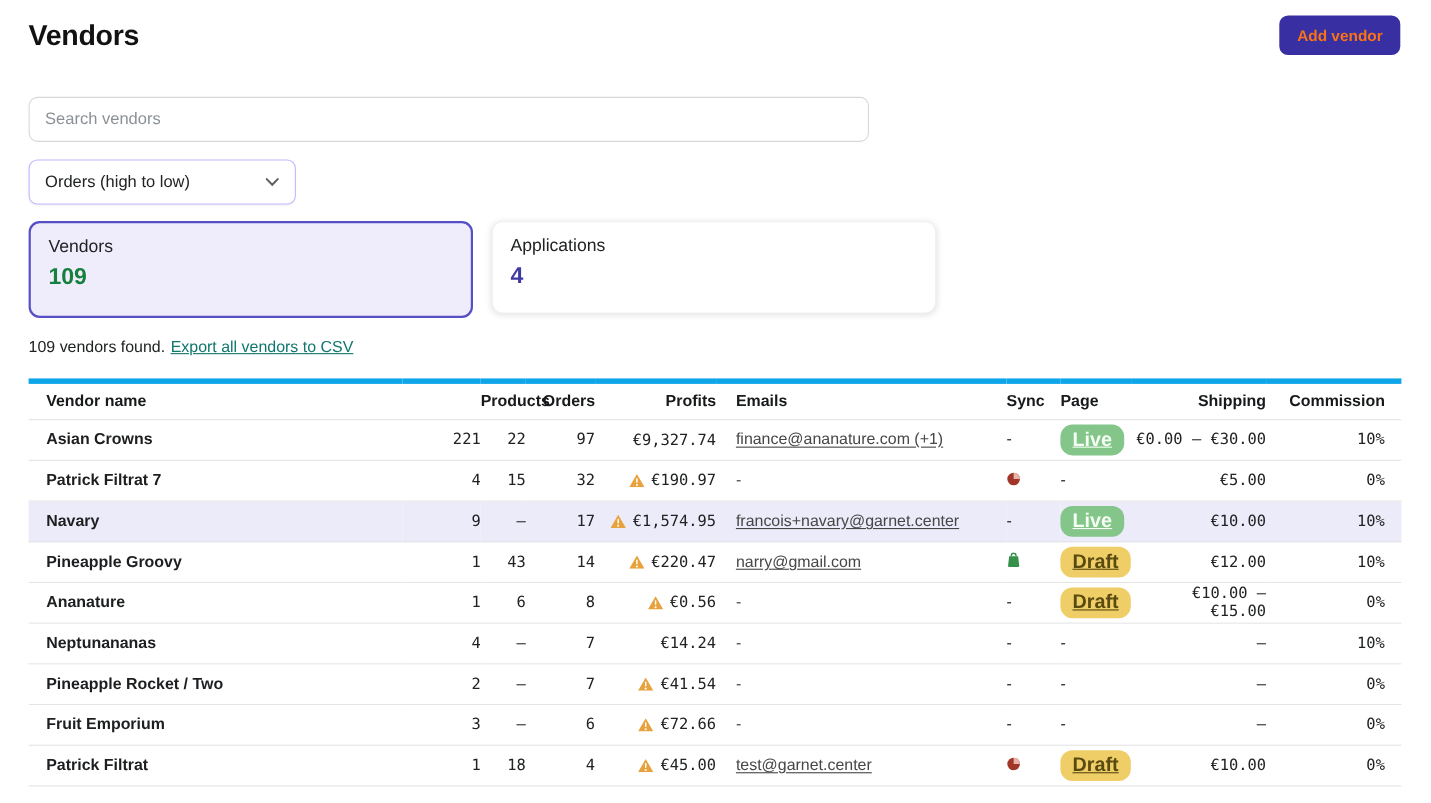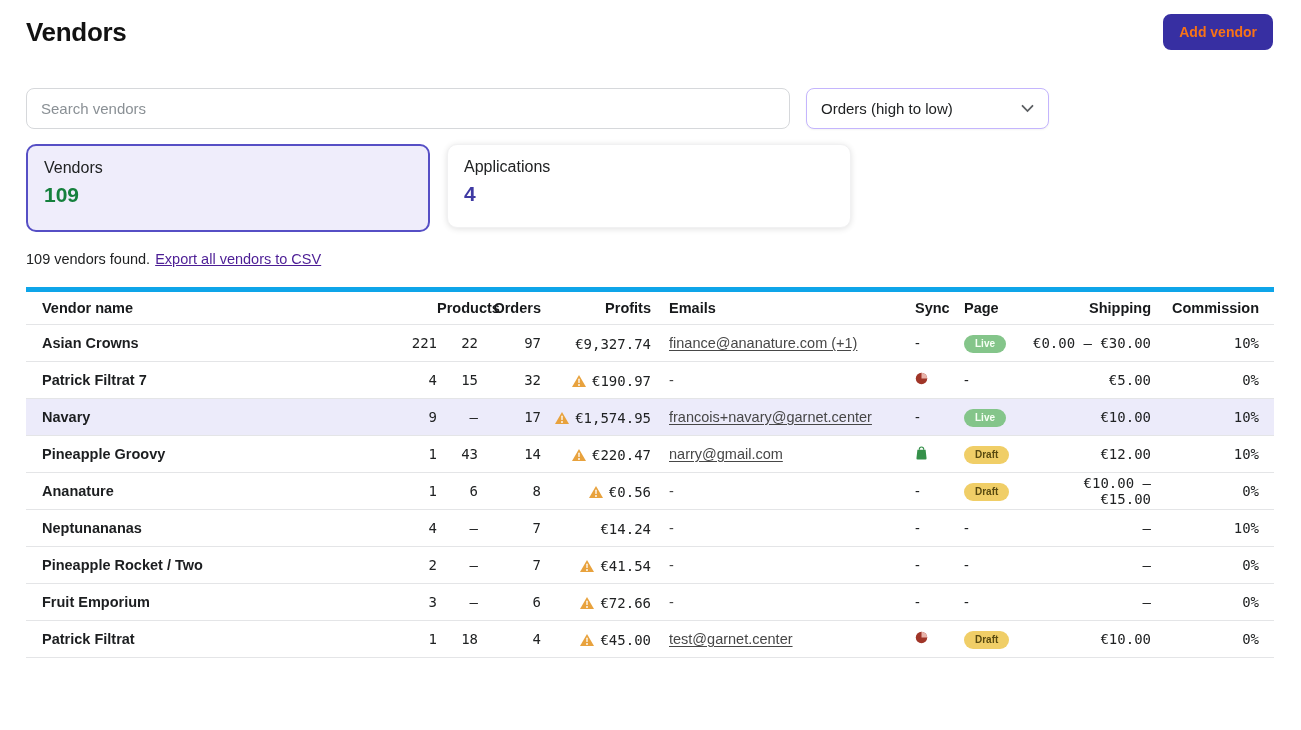--- a/index.html
+++ b/index.html
@@ -11,21 +11,21 @@
     overflow:hidden;
   }
   
   .topbar { height:64px; display:flex; align-items:center; justify-content:space-between; padding:0 28px 0 26px; }
   .page-title { font-size:26px; font-weight:bold; color:#121212; letter-spacing:-0.3px; }
   .add-btn {
     background:#372fa2; color:#f97316; border:none; border-radius:8px;
     padding:10px 16px; font-size:14px; font-weight:bold; font-family:inherit; cursor:pointer;
   }
   
-  .filters { display:flex; align-items:flex-start; gap:16px; padding:0 26px; margin-top:24px; }
+  .filters { display:flex; align-items:flex-start; gap:16px; padding:0 26px; margin-top:24px;flex-direction:column; }
   .search {
     width:764px; height:41px; border:1px solid #d6d8db; border-radius:8px;
     padding:0 14px; font-size:15px; color:#202223; font-family:inherit; outline:none;
   }
   .search::placeholder { color:#8a9095; }
   .sort {
     width:243px; height:41px; border:1px solid #c4b5fd; border-radius:8px; background:#fff;
     display:flex; align-items:center; justify-content:space-between; padding:0 14px;
     font-size:15px; color:#202223; box-shadow:0 1px 2px rgba(0,0,0,.05); cursor:pointer;
   }
@@ -33,21 +33,21 @@
   .cards { display:flex; gap:17px; align-items:flex-start; padding:0 26px; margin-top:15px; }
   .card { width:404px; border-radius:10px; padding:13px 16px; cursor:pointer; }
   .card .label { font-size:16px; color:#202223; }
   .card .count { font-size:21px; font-weight:bold; margin-top:6px; }
   .card-vendors { border:2px solid #564fc5; background:#efedfb; height:88px; }
   .card-vendors .count { color:#15803d; }
   .card-apps { background:#fff; border:1px solid #f1f1f2; box-shadow:0 1px 6px rgba(0,0,0,.12); height:84px; }
   .card-apps .count { color:#3f3aa3; }
   
   .summary { padding:0 26px; margin-top:19px; font-size:14.5px; color:#202223; display:flex; gap:5px; }
-  .export-link { color:#4c1d95; text-decoration:underline; cursor:pointer; }
+  .export-link { color:#0f766e; text-decoration:underline; cursor:pointer; }
   
   .table-wrap { margin:20px 27px 0 26px; }
   table { width:1248px; border-collapse:collapse; table-layout:fixed; }
   thead th {
     font-size:14.5px; font-weight:bold; color:#17191b; text-align:left;
     padding:8px 0; border-top:5px solid #0ea5e9; border-bottom:1px solid #e4e5e7;
   }
   td { font-size:14.5px; color:#202223; height:37px; padding:0; border-bottom:1px solid #e4e5e7; vertical-align:middle; }
   tr.hl td { background:#ecebfa; }
   .ta-r { text-align:right; }
@@ -55,21 +55,21 @@
   .c-name { font-weight:bold; padding-left:16px; color:#1c1e20; }
   .c-profit span { vertical-align:middle; }
   .c-profit svg { vertical-align:middle; margin-right:6px; }
   .c-email { padding-left:18px; color:#474747; }
   .c-email a { color:#474747; text-decoration:underline; text-underline-offset:2px; cursor:pointer; }
   .c-sync { }
   .c-page { }
   .pad-r { padding-right:15px; }
   .pl-18 { padding-left:18px; }
   .badge {
-    display:inline-block; font-size:10px; font-weight:bold; border-radius:11px; padding:3px 11px; line-height:1.2;
+    display:inline-block; font-size:18px; font-weight:bold; border-radius:11px; padding:3px 11px; line-height:1.2;text-decoration:underline;
   }
   .badge.live  { background:#84c58a; color:#f6fff4; }
   .badge.draft { background:#f0ce67; color:#594a10; }
 </style>
 </head>
 <body>
 
 <header class="topbar">
   <h1 class="page-title">Vendors</h1>
   <button class="add-btn">Add vendor</button>

